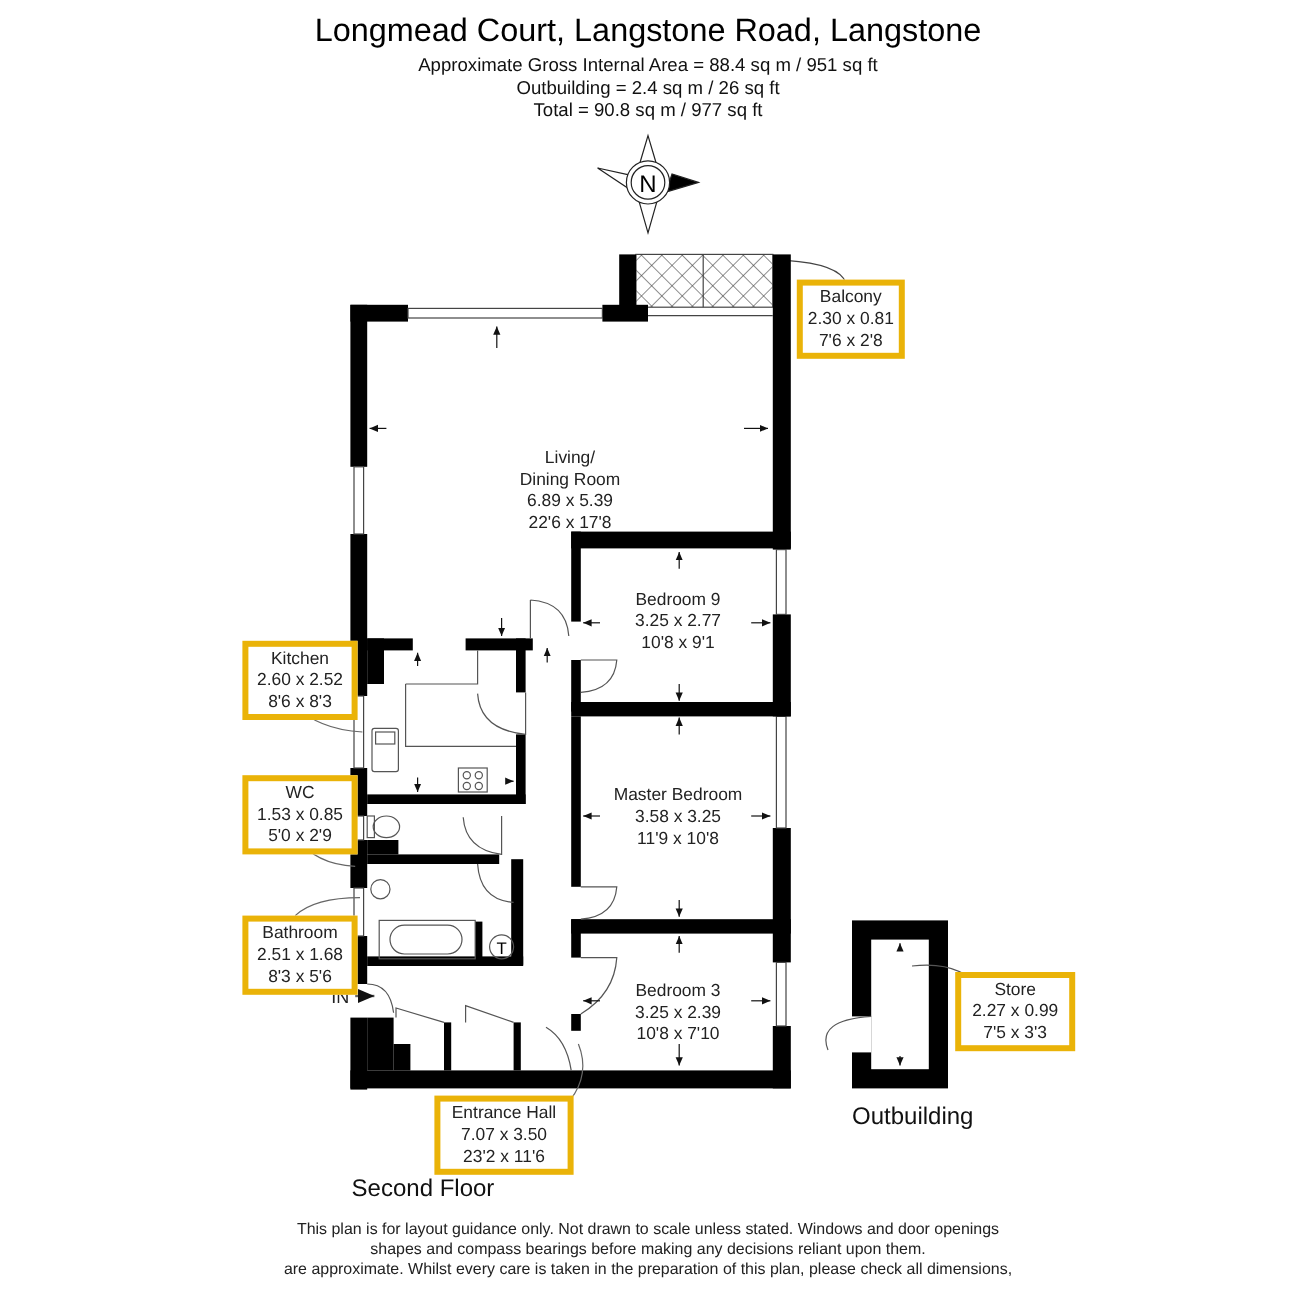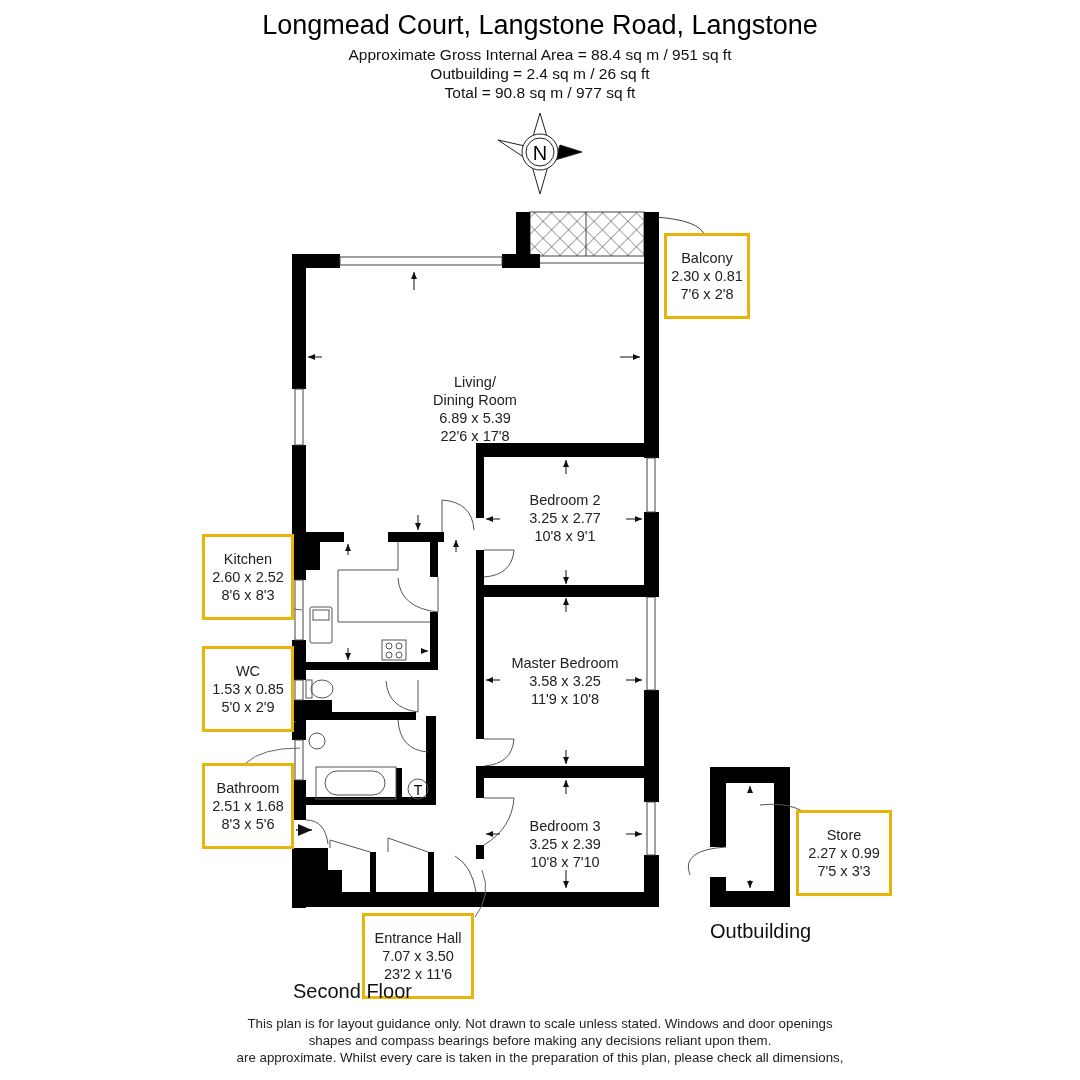--- a/index.html
+++ b/index.html
@@ -3,21 +3,21 @@
 <meta charset="utf-8">
 <style>
   html, body { margin:0; padding:0; background:#ffffff; }
   body { width:1080px; height:1080px; position:relative; overflow:hidden;
          font-family:"Liberation Sans", sans-serif; color:#111; }
   .title { position:absolute; left:0; width:1080px; top:10px; text-align:center;
            font-size:27px; color:#000; }
   .sub { position:absolute; left:0; width:1080px; text-align:center; font-size:15.5px; color:#111; }
   #plan { position:absolute; left:0; top:0; }
   .label { position:absolute; text-align:center; font-size:14.5px; line-height:18px; color:#222; }
-  .boxed { border:3px solid #eab308; background:#fff; padding:13px 3px; }
+  .boxed { border:5px solid #eab308; background:#fff; padding:1px 3px; }
   .floor-title { position:absolute; font-size:20px; color:#111; }
   .disclaimer { position:absolute; left:0; width:1080px; top:1015px; text-align:center;
                 font-size:13.3px; line-height:17px; color:#222; }
 </style>
 </head>
 <body>
 
 <div class="title">Longmead Court, Langstone Road, Langstone</div>
 <div class="sub" style="top:46px">Approximate Gross Internal Area = 88.4 sq m / 951 sq ft</div>
 <div class="sub" style="top:65px">Outbuilding = 2.4 sq m / 26 sq ft</div>
@@ -220,21 +220,21 @@
   <div>22'6 x 17'8</div>
 </div>
 
 <div class="label boxed" style="left:664px; top:233px; width:74px;">
   <div>Balcony</div>
   <div>2.30 x 0.81</div>
   <div>7'6 x 2'8</div>
 </div>
 
 <div class="label" style="left:500px; top:491px; width:130px;">
-  <div>Bedroom 2</div>
+  <div>Bedroom 9</div>
   <div>3.25 x 2.77</div>
   <div>10'8 x 9'1</div>
 </div>
 
 <div class="label boxed" style="left:202px; top:534px; width:80px;">
   <div>Kitchen</div>
   <div>2.60 x 2.52</div>
   <div>8'6 x 8'3</div>
 </div>
 

